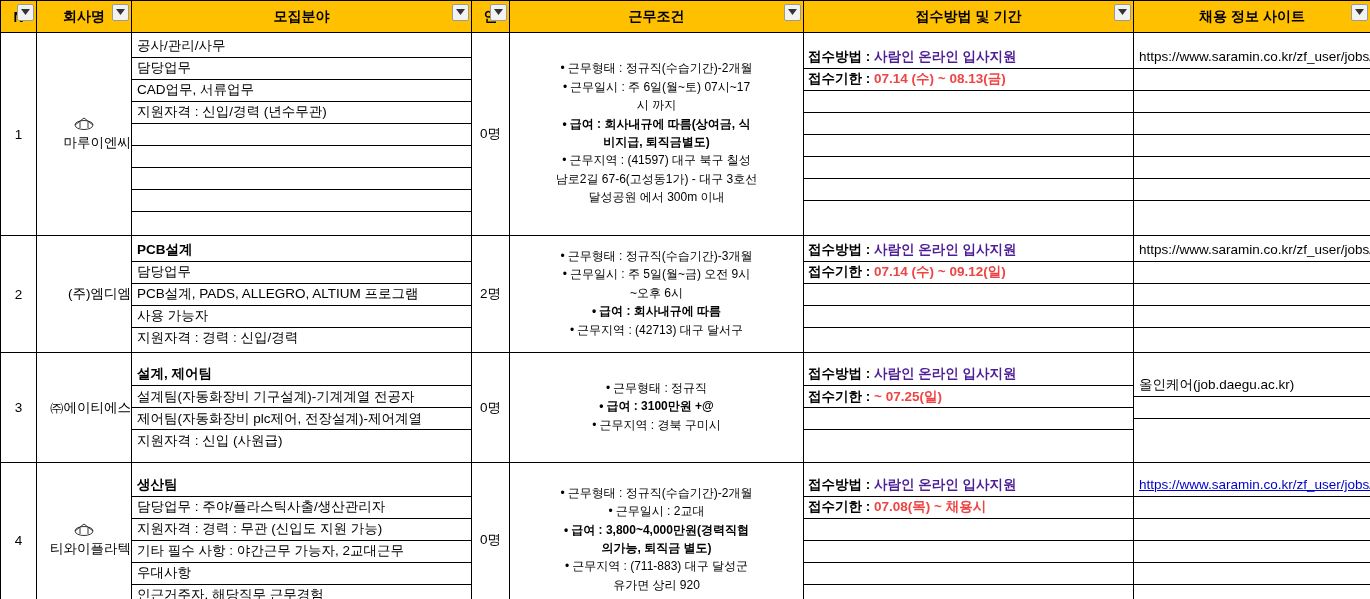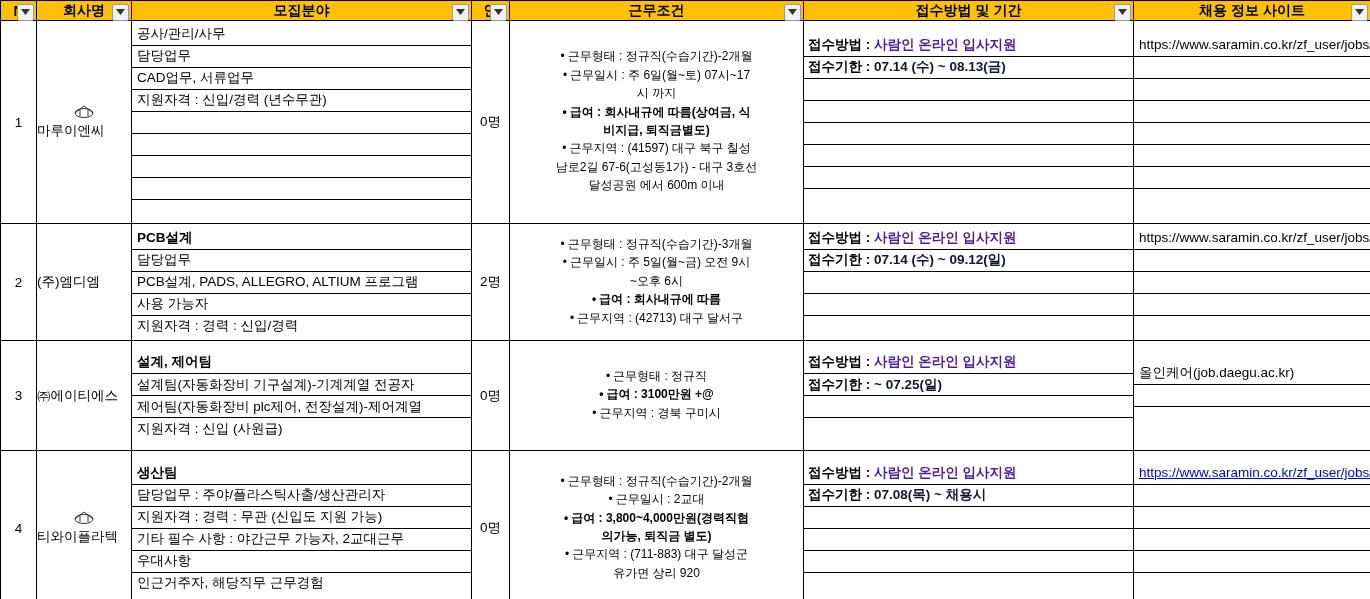--- a/index.html
+++ b/index.html
@@ -24,21 +24,21 @@
     padding: 0;
     vertical-align: middle;
     font-size: 13.5px;
     color: #000000;
   }
   
   tr.header td {
     background: #ffc000;
     font-weight: bold;
     text-align: center;
-    height: 20px;
+    height: 32px;
     position: relative;
     font-size: 14px;
     margin-left: 23px;
   }
   .filter-btn {
     position: absolute;
     right: 2px;
     top: 3px;
     width: 17px;
     height: 17px;
@@ -76,21 +76,21 @@
     font-size: 13.5px;
     height: 22px;
     white-space: nowrap;
     overflow: hidden;
   }
   table.inner tr:first-child td { border-top: none; }
   table.inner tr:last-child td { border-bottom: none; }
 
   .bold { font-weight: bold; }
   .blue { color: #4c1d95; }
-  .red  { color: #0f172a; }
+  .red  { color: #ef4444; }
   .link { color: #0000cc; text-decoration: underline; }
 
   .cond-box {
     padding: 4px 6px;
     text-align: center;
     line-height: 1.45;
     font-size: 12px;
   }
   .cond-box .li {
     text-align: center;
@@ -106,21 +106,21 @@
     padding-left: 4px;
   }
   .site-box td {
     text-align: left;
     padding-left: 4px;
     white-space: nowrap;
     overflow: hidden;
   }
   .vtop { vertical-align: top; }
   .company-cell {
-    text-align: left;
+    text-align: right;
     font-size: 13.5px;
     line-height: 1.3;
   }
   .logo {
     display: block;
     margin: 0 auto 2px auto;
     width: 26px;
     height: 16px;
   }
 </style>
@@ -220,21 +220,21 @@
           <td class="cell-center"><span>0명</span></td>
           <td>
             <div class="cond-box">
               <div class="li "><span class="bullet">•</span><span>근무형태 : 정규직(수습기간)-2개월</span></div>
               <div class="li "><span class="bullet">•</span><span>근무일시 : 주 6일(월~토) 07시~17</span></div>
               <div class="li "><span>시 까지</span></div>
               <div class="li bold"><span class="bullet">•</span><span>급여 : 회사내규에 따름(상여금, 식</span></div>
               <div class="li bold"><span>비지급, 퇴직금별도)</span></div>
               <div class="li "><span class="bullet">•</span><span>근무지역 : (41597) 대구 북구 칠성</span></div>
               <div class="li "><span>남로2길 67-6(고성동1가) - 대구 3호선</span></div>
-              <div class="li "><span>달성공원 에서 600m 이내</span></div>
+              <div class="li "><span>달성공원 에서 300m 이내</span></div>
             </div>
           </td>
           <td class="vtop">
             <table class="inner apply-box">
               <tbody>
                 <tr>
                   <td class="lbl"><span class="bold">접수방법 : </span><span class="blue bold">사람인 온라인 입사지원</span></td>
                 </tr>
                 <tr>
                   <td class="lbl"><span class="bold">접수기한 : </span><span class="red bold">07.14 (수) ~ 08.13(금)</span></td>

